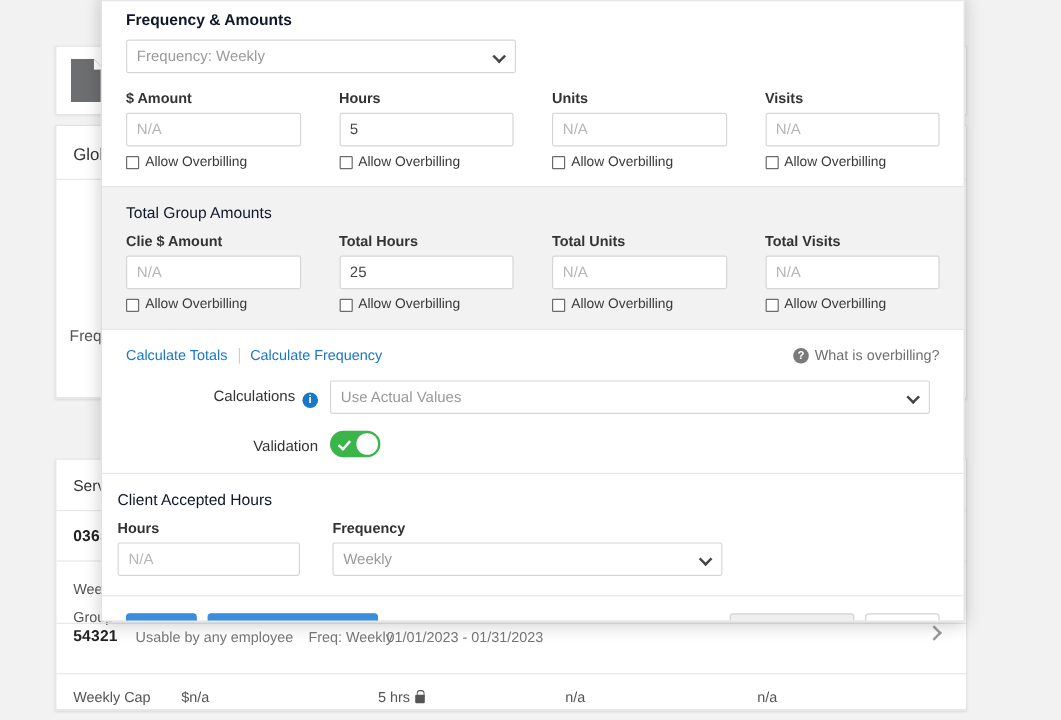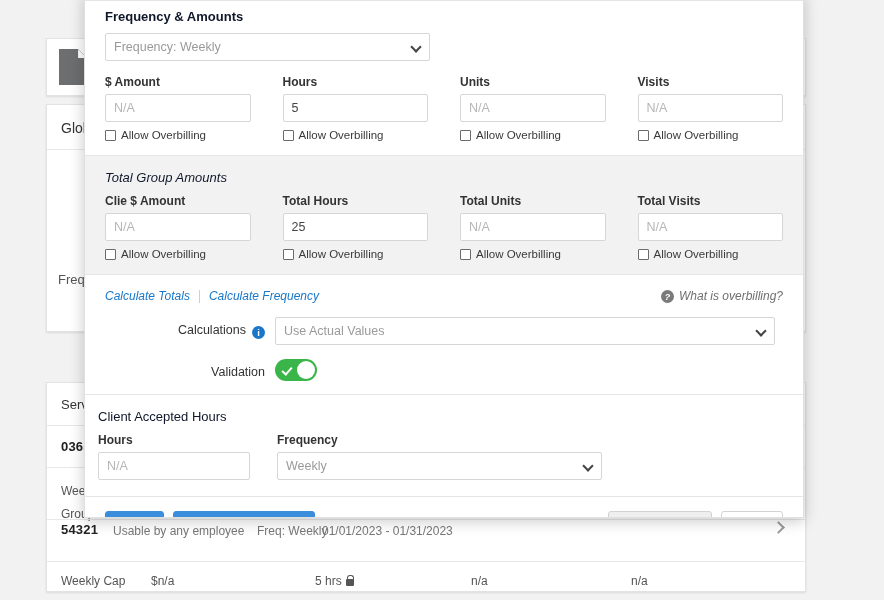--- a/index.html
+++ b/index.html
@@ -147,27 +147,27 @@
 
   
   #blk-freq { padding: 14px 20px 14px 20px; }
   #freq-select-row { width: 325px; margin-bottom: 14px; }
 
   
   #blk-total {
     background:#f2f2f2; border-top:1px solid #e6e6e6; border-bottom:1px solid #e6e6e6;
     padding: 14px 20px 14px 20px;
   }
-  #blk-total .sec-title { font-weight: normal; font-size:13px;font-style:italic; }
+  #blk-total .sec-title { font-weight: normal; font-size:13px; }
   #blk-total .inp { background:#fff; }
 
   
   #blk-calc { padding: 14px 20px 10px 20px; border-bottom:1px solid #e6e6e6; }
   .link { color:#1877c9; font-size:12px; text-decoration:none; cursor:pointer; }
-  .calc-links { display:flex; align-items:center; gap:9px;font-style:italic; }
+  .calc-links { display:flex; align-items:center; gap:9px; }
   .vdiv { width:1px; height:13px; background:#cfcfcf; display:inline-block; }
   .overbill {
     margin-left:auto; display:flex; align-items:center; gap:5px;
     font-size:12px; color:#6f6f6f; cursor:pointer;
   }
   .qmark {
     width:13px; height:13px; border-radius:50%;
     background:#7a7a7a; color:#fff; font-size:9.5px; font-weight:bold;
     display:flex; align-items:center; justify-content:center;
     font-family:"Liberation Sans", sans-serif;

